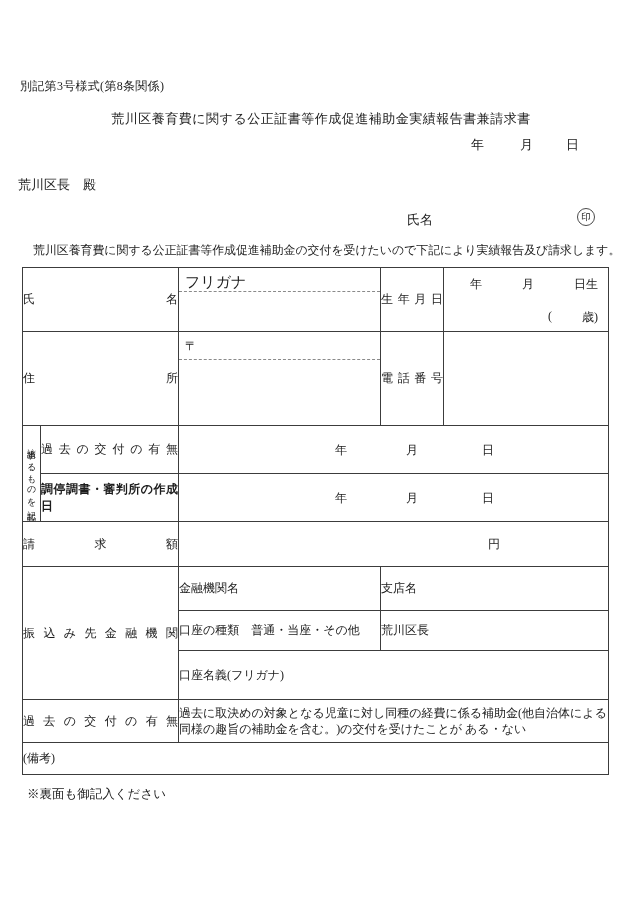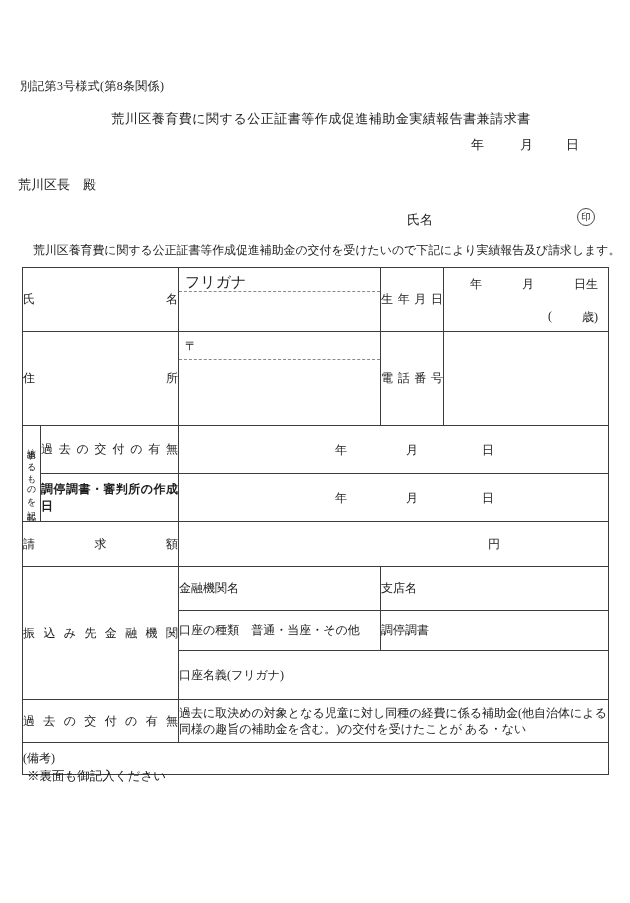--- a/index.html
+++ b/index.html
@@ -14,21 +14,21 @@
   .date-y{left:471px;top:136px;font-size:13px;}
   .date-m{left:520px;top:136px;font-size:13px;}
   .date-d{left:566px;top:136px;font-size:13px;}
   .addressee{left:18px;top:176px;font-size:13px;}
   .name-label{left:407px;top:211px;font-size:13px;}
   .seal{
     left:577px;top:208px;width:18px;height:18px;border:1px solid #4a4a4a;border-radius:50%;
     display:flex;align-items:center;justify-content:center;font-size:9.5px;box-sizing:border-box;
   }
   .intro{left:22px;top:243px;width:600px;font-size:11.9px;text-indent:11px;white-space:nowrap;}
-  .footnote{left:27px;top:768px;font-size:12.5px;}
+  .footnote{left:27px;top:786px;font-size:12.5px;}
 
   table.form{
     position:absolute;left:22px;top:267px;width:586px;
     border-collapse:collapse;table-layout:fixed;
   }
   table.form td{
     border:1px solid #3c3c3c;padding:0;vertical-align:middle;
     font-size:12px;overflow:hidden;
   }
   .jlab{text-align:justify;text-align-last:justify;}
@@ -150,21 +150,21 @@
     </td>
   </tr>
 
   <tr style="height:44px">
     <td colspan="2" rowspan="3" class="jlab lab-bank">振込み先金融機関</td>
     <td class="cell-text"><span>金融機関名</span></td>
     <td colspan="2" class="cell-text2"><span>支店名</span></td>
   </tr>
   <tr style="height:40px">
     <td class="cell-text"><span>口座の種類　普通・当座・その他</span></td>
-    <td colspan="2" class="cell-text2"><span>調停調書</span></td>
+    <td colspan="2" class="cell-text2"><span>荒川区長</span></td>
   </tr>
   <tr style="height:49px">
     <td colspan="3" class="holder-cell"><span>口座名義(フリガナ)</span></td>
   </tr>
 
   <tr style="height:43px">
     <td colspan="2" class="jlab lab-hist">過去の交付の有無</td>
     <td colspan="3" class="hist-text">過去に取決めの対象となる児童に対し同種の経費に係る補助金(他自治体による同様の趣旨の補助金を含む。)の交付を受けたことが ある・ない</td>
   </tr>
 

